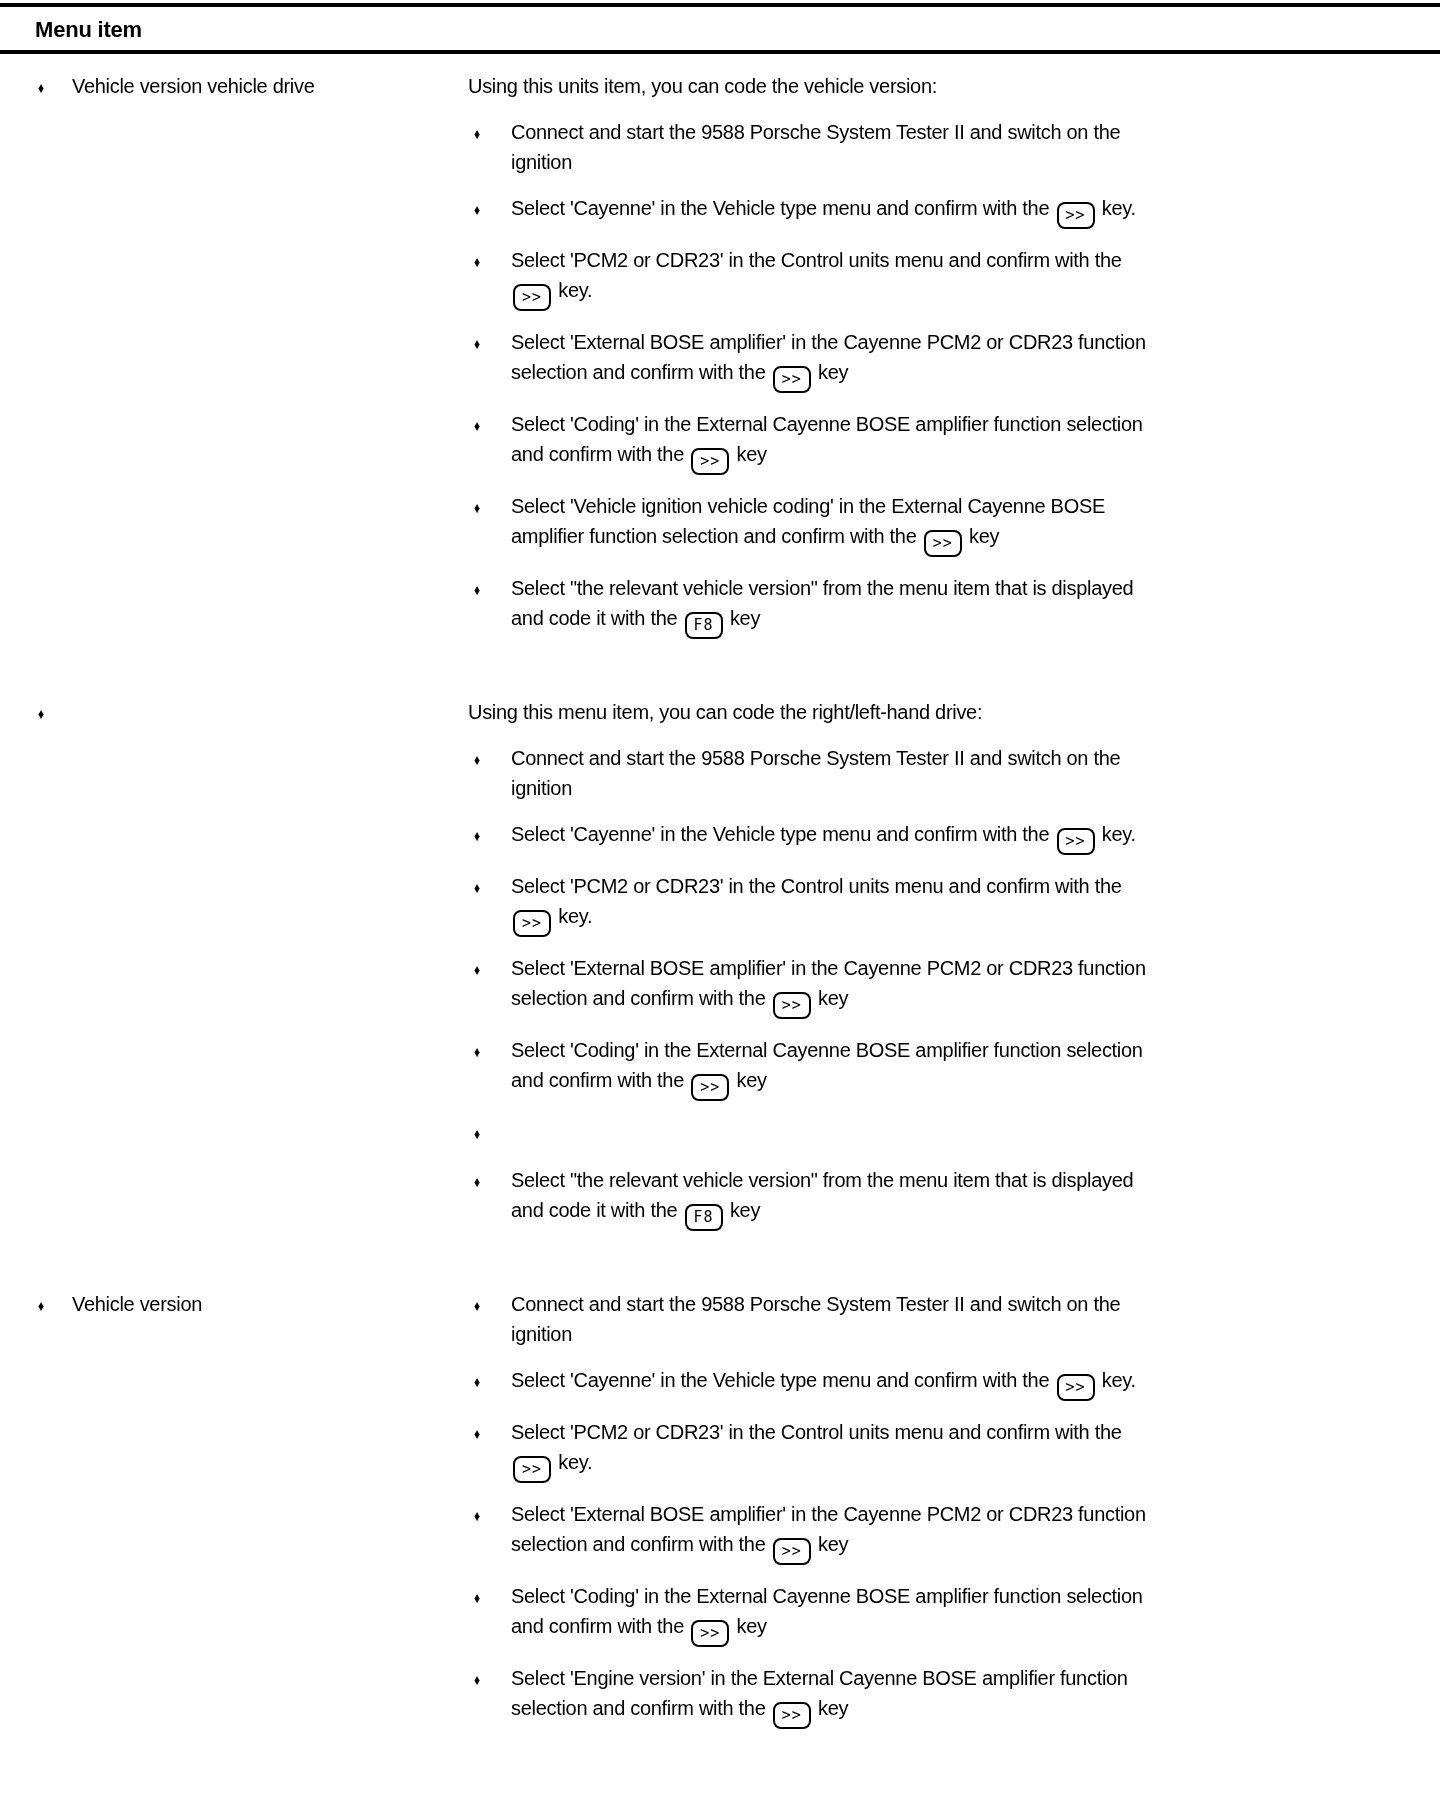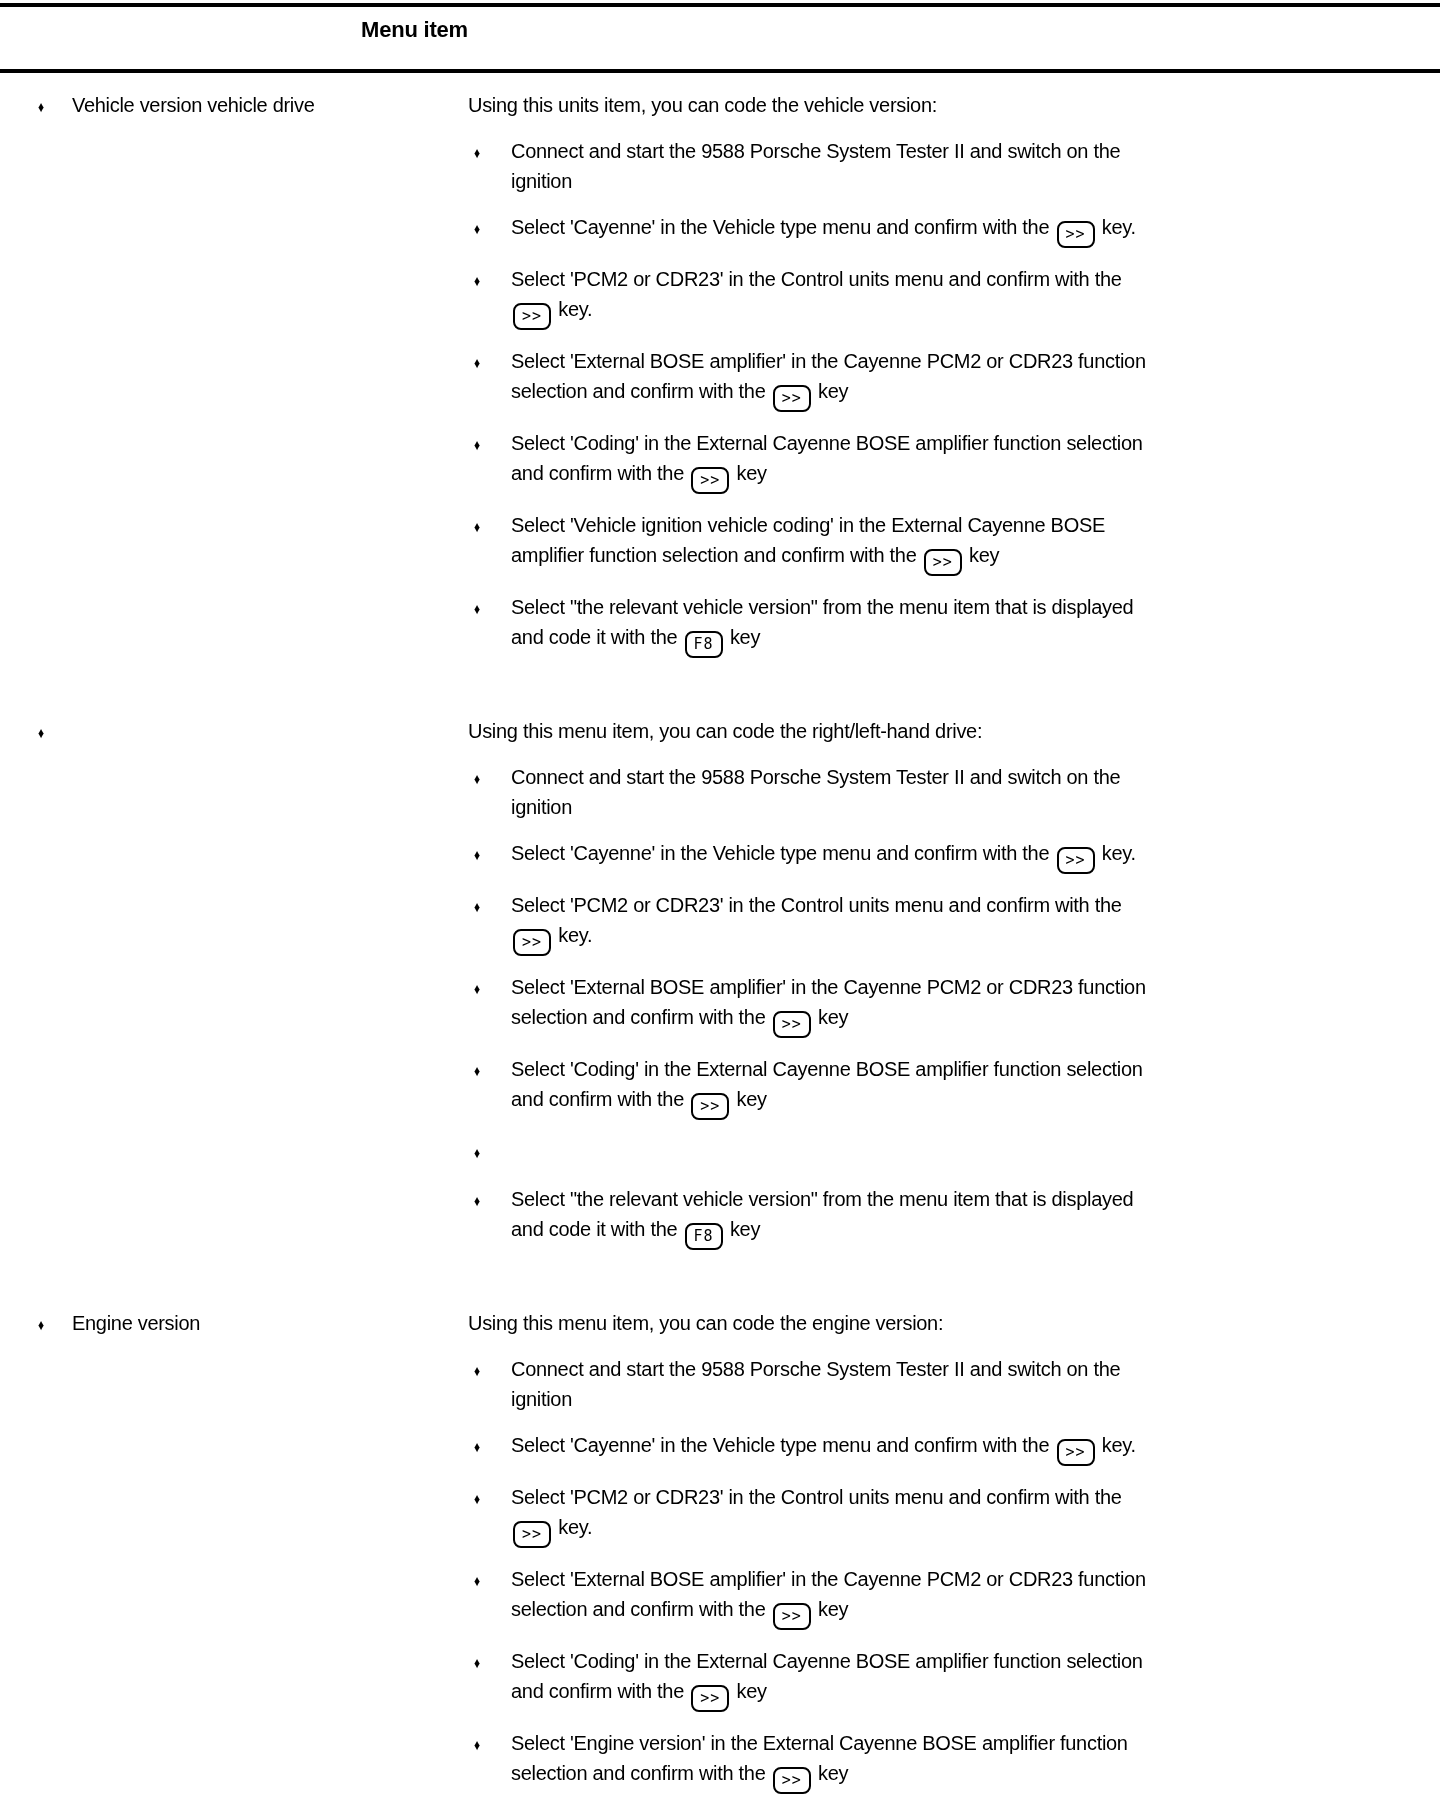--- a/index.html
+++ b/index.html
@@ -22,22 +22,21 @@
   }
   .rule-top {
     height: 4px;
     background: #000;
     margin-top: 3px;
   }
   .header-row {
     display: grid;
     grid-template-columns: 468px 1fr;
     align-items: end;
-    padding: 8px 0 24px 0;
-    text-align: right;
+    padding: 8px 0 5px 0;
   }
   .h-cell {
     font-weight: bold;
     font-size: 22px;
     letter-spacing: -0.2px;
   }
   .h-left { padding-left: 35px; }
   .rule-header {
     height: 4px;
     background: #000;
@@ -185,24 +184,23 @@
               <span class="bullet-box"><span class="diamond">♦</span></span>
               <div class="step-text"><span class="seg">Select "the relevant vehicle version" from the menu item that is displayed
 and code it with the </span><span class="key">F8</span><span class="seg"> key</span></div>
             </div>
           </div>
         </div>
       </div>
       <div class="section">
         <div class="col-left">
           <span class="bullet-box"><span class="diamond">♦</span></span>
-          <div class="menu-label">Engine version</div>
+          <div class="menu-label">Vehicle version</div>
         </div>
         <div class="col-right">
-          <div class="intro">Using this menu item, you can code the engine version:</div>
           <div class="steps">
             <div class="step">
               <span class="bullet-box"><span class="diamond">♦</span></span>
               <div class="step-text"><span class="seg">Connect and start the 9588 Porsche System Tester II and switch on the
 ignition</span></div>
             </div>
             <div class="step">
               <span class="bullet-box"><span class="diamond">♦</span></span>
               <div class="step-text"><span class="seg">Select 'Cayenne' in the Vehicle type menu and confirm with the </span><span class="key">&gt;&gt;</span><span class="seg"> key.</span></div>
             </div>

